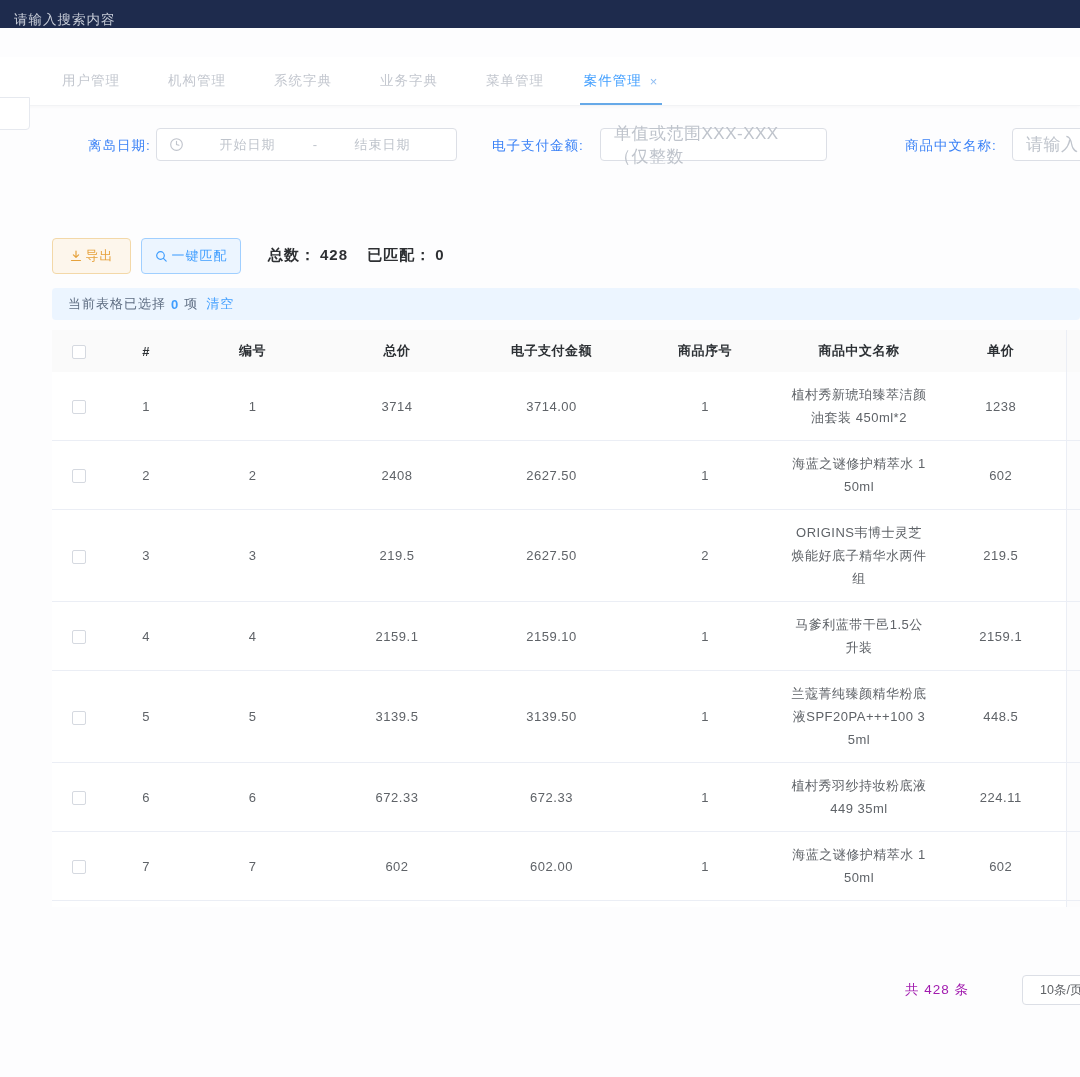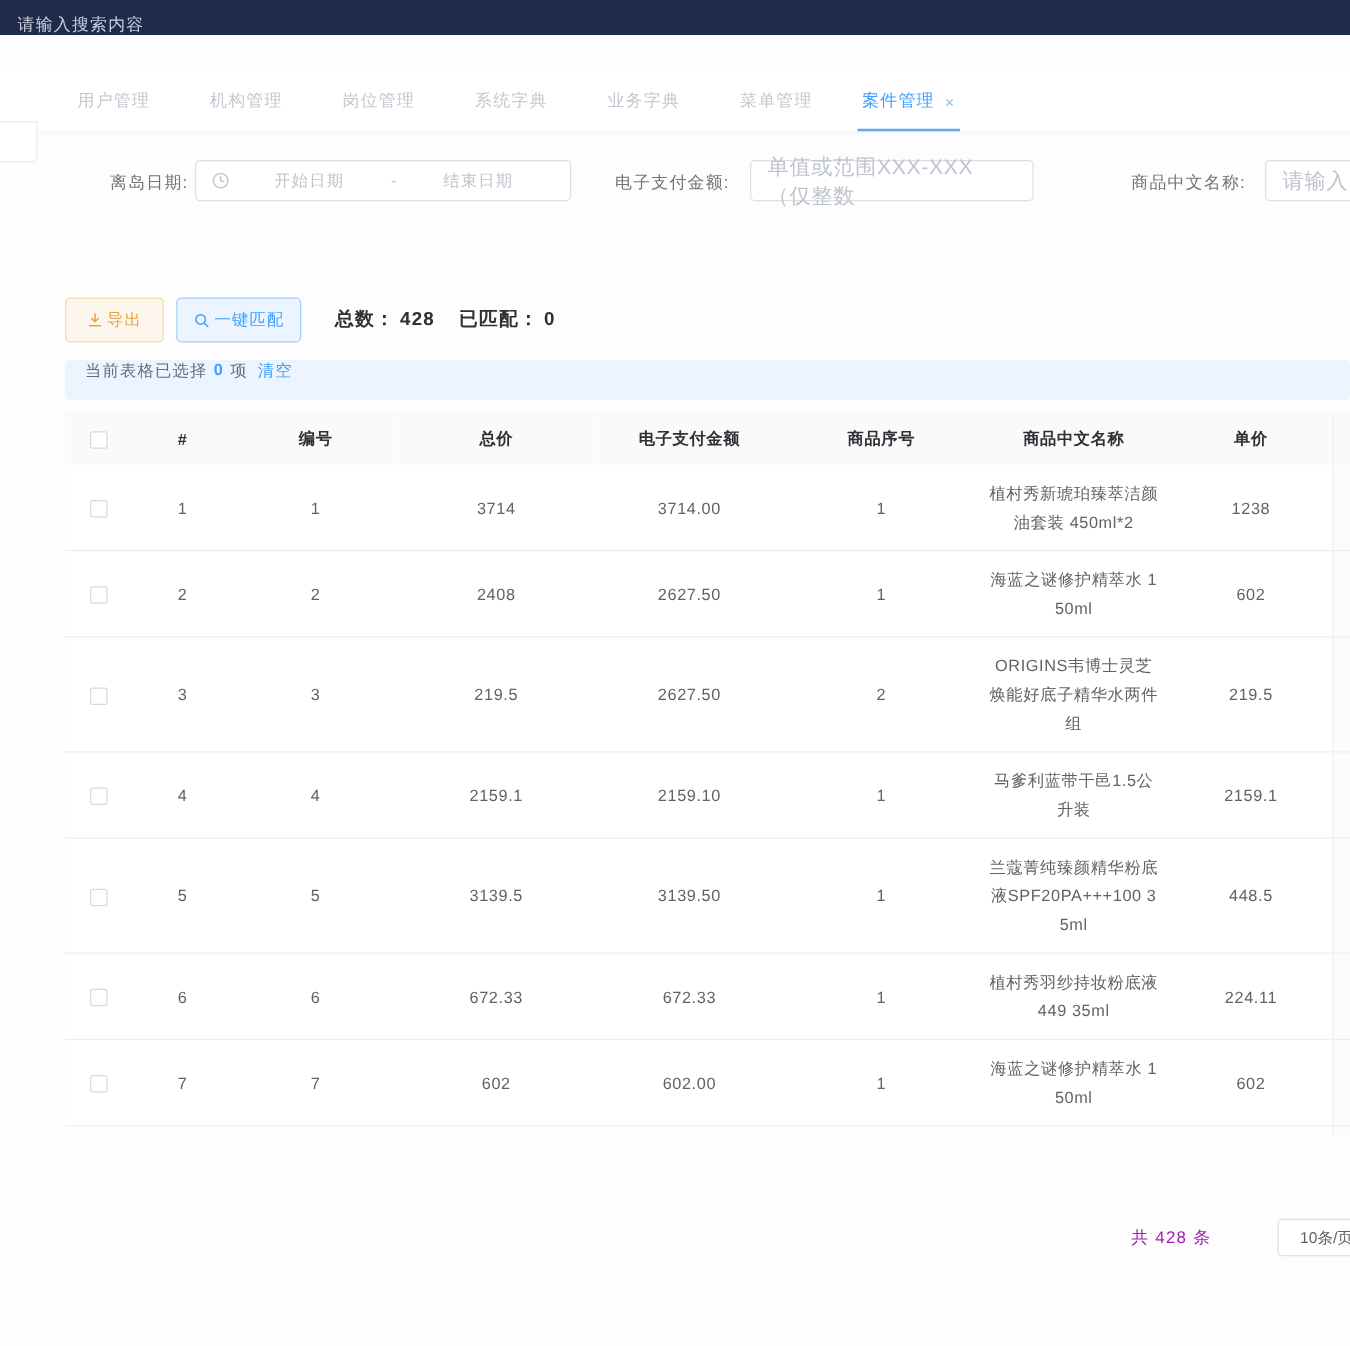--- a/index.html
+++ b/index.html
@@ -22,21 +22,21 @@
          font-size:13.5px; color:#c3c7cf; cursor:pointer; position:relative; letter-spacing:1px; }
   .tab.active { color:#409eff; }
   .tab.active::after { content:""; position:absolute; left:12px; right:12px; bottom:0; height:2px; background:#66a9e8; }
   .tab-close { margin-left:8px; font-size:13px; color:#8fbdf2; }
 
   
   .corner-box { position:absolute; left:-2px; top:97px; width:32px; height:33px; background:#fff;
                 border:1px solid #e6e9ef; border-radius:0 0 4px 0; }
 
   
-  .filter-label { position:absolute; top:137px; font-size:13.5px; color:#737373; letter-spacing:1px; }
+  .filter-label { position:absolute; top:137px; font-size:13.5px; color:#3b82f6; letter-spacing:1px; }
   .lbl-date { left:88px; }
   .lbl-payment { left:492px; }
   .lbl-product { left:905px; }
   .date-range { position:absolute; left:156px; top:128px; width:301px; height:33px; background:#fff;
                 border:1px solid #dcdfe6; border-radius:4px; display:flex; align-items:center;
                 padding:0 12px; cursor:pointer; }
   .date-range .ph { flex:1; text-align:center; font-size:13px; color:#bfc4cc; letter-spacing:1px; }
   .date-range .sep { color:#bfc4cc; font-size:13px; padding:0 4px; }
   .clock { width:15px; height:15px; flex:0 0 auto; margin-right:2px; }
   .text-input { position:absolute; top:128px; height:33px; background:#fff; border:1px solid #dcdfe6;
@@ -50,21 +50,21 @@
          justify-content:center; gap:4px; font-size:13px; cursor:pointer; letter-spacing:1px; }
   .btn-export { left:52px; width:79px; background:#fdf6ec; border:1px solid #f3d8a8; color:#e6a23c; }
   .btn-match  { left:141px; width:100px; background:#ecf5ff; border:1px solid #a0cfff; color:#409eff; }
   .btn svg { display:block; }
   .stats { position:absolute; left:268px; top:246px; font-size:15px; font-weight:700; color:#2e3033; letter-spacing:1px; }
   .stats .v { margin:0 4px; }
   .stats .gap { display:inline-block; width:10px; }
 
   
   .selection-bar { position:absolute; left:52px; top:288px; width:1028px; height:32px; background:#ecf5ff;
-                   border-radius:4px; display:flex; padding-left:16px;
+                   border-radius:4px; display:flex; align-items:center; padding-left:16px;
                    font-size:13px; color:#5e6d82; letter-spacing:1px; }
   .selection-bar .cnt { color:#409eff; font-weight:700; margin:0 5px; }
   .selection-bar .clear { color:#409eff; margin-left:8px; cursor:pointer; }
 
   
   .table-wrap { position:absolute; left:52px; top:330px; width:1028px; height:577px; overflow:hidden; }
   table { border-collapse:collapse; table-layout:fixed; width:1084px; }
   thead th { background:#fafafa; height:42px; font-size:13px; font-weight:700; color:#2d3135;
              text-align:center; padding:0 8px; letter-spacing:0.5px; }
   tbody td { border-bottom:1px solid #ebeef5; font-size:13px; color:#5f6368; text-align:center;
@@ -88,24 +88,20 @@
   <div class="topbar-search">请输入搜索内容</div>
 </div>
 
 <div class="tabbar">
     <div class="tab">
     <span>用户管理</span>
 
   </div>
     <div class="tab">
     <span>机构管理</span>
-
-  </div>
-    <div class="tab">
-    <span>岗位管理</span>
 
   </div>
     <div class="tab">
     <span>系统字典</span>
 
   </div>
     <div class="tab">
     <span>业务字典</span>
 
   </div>

